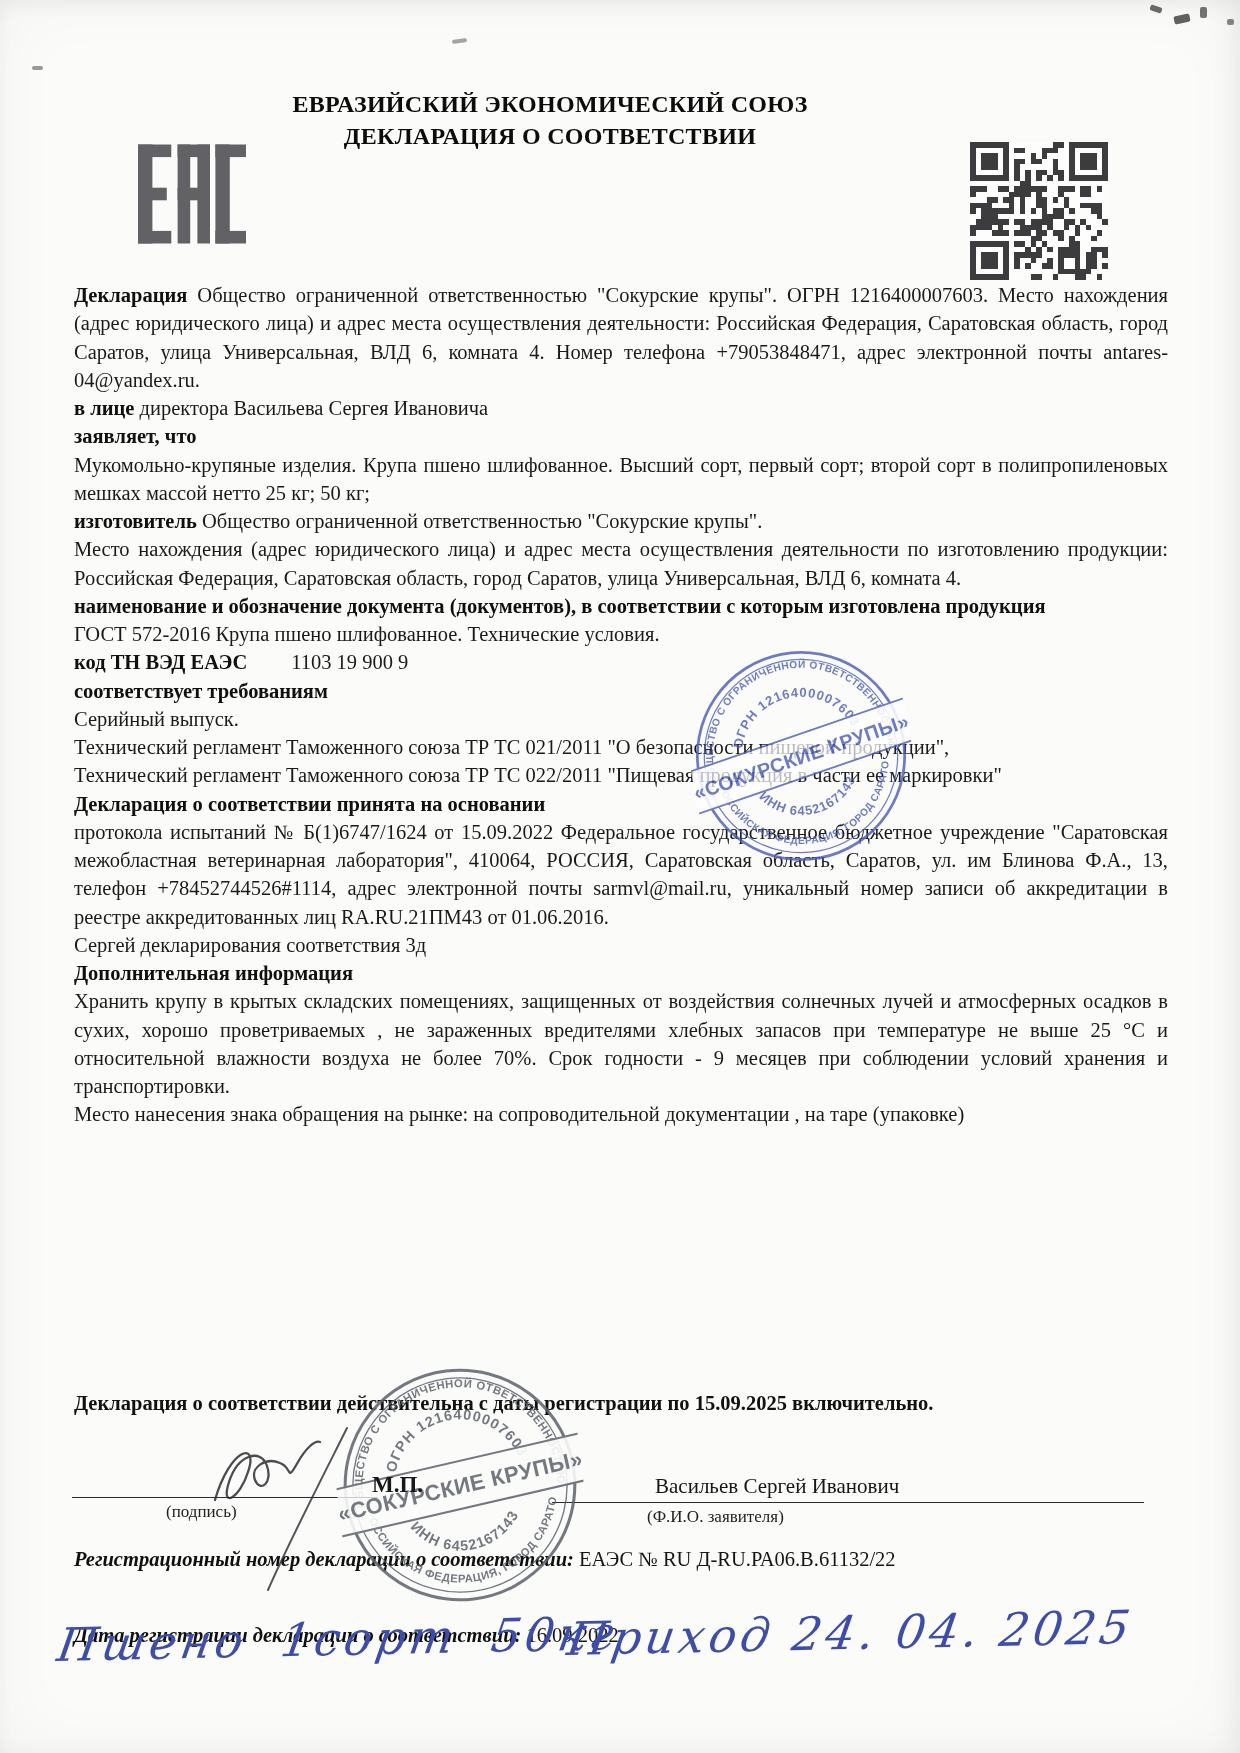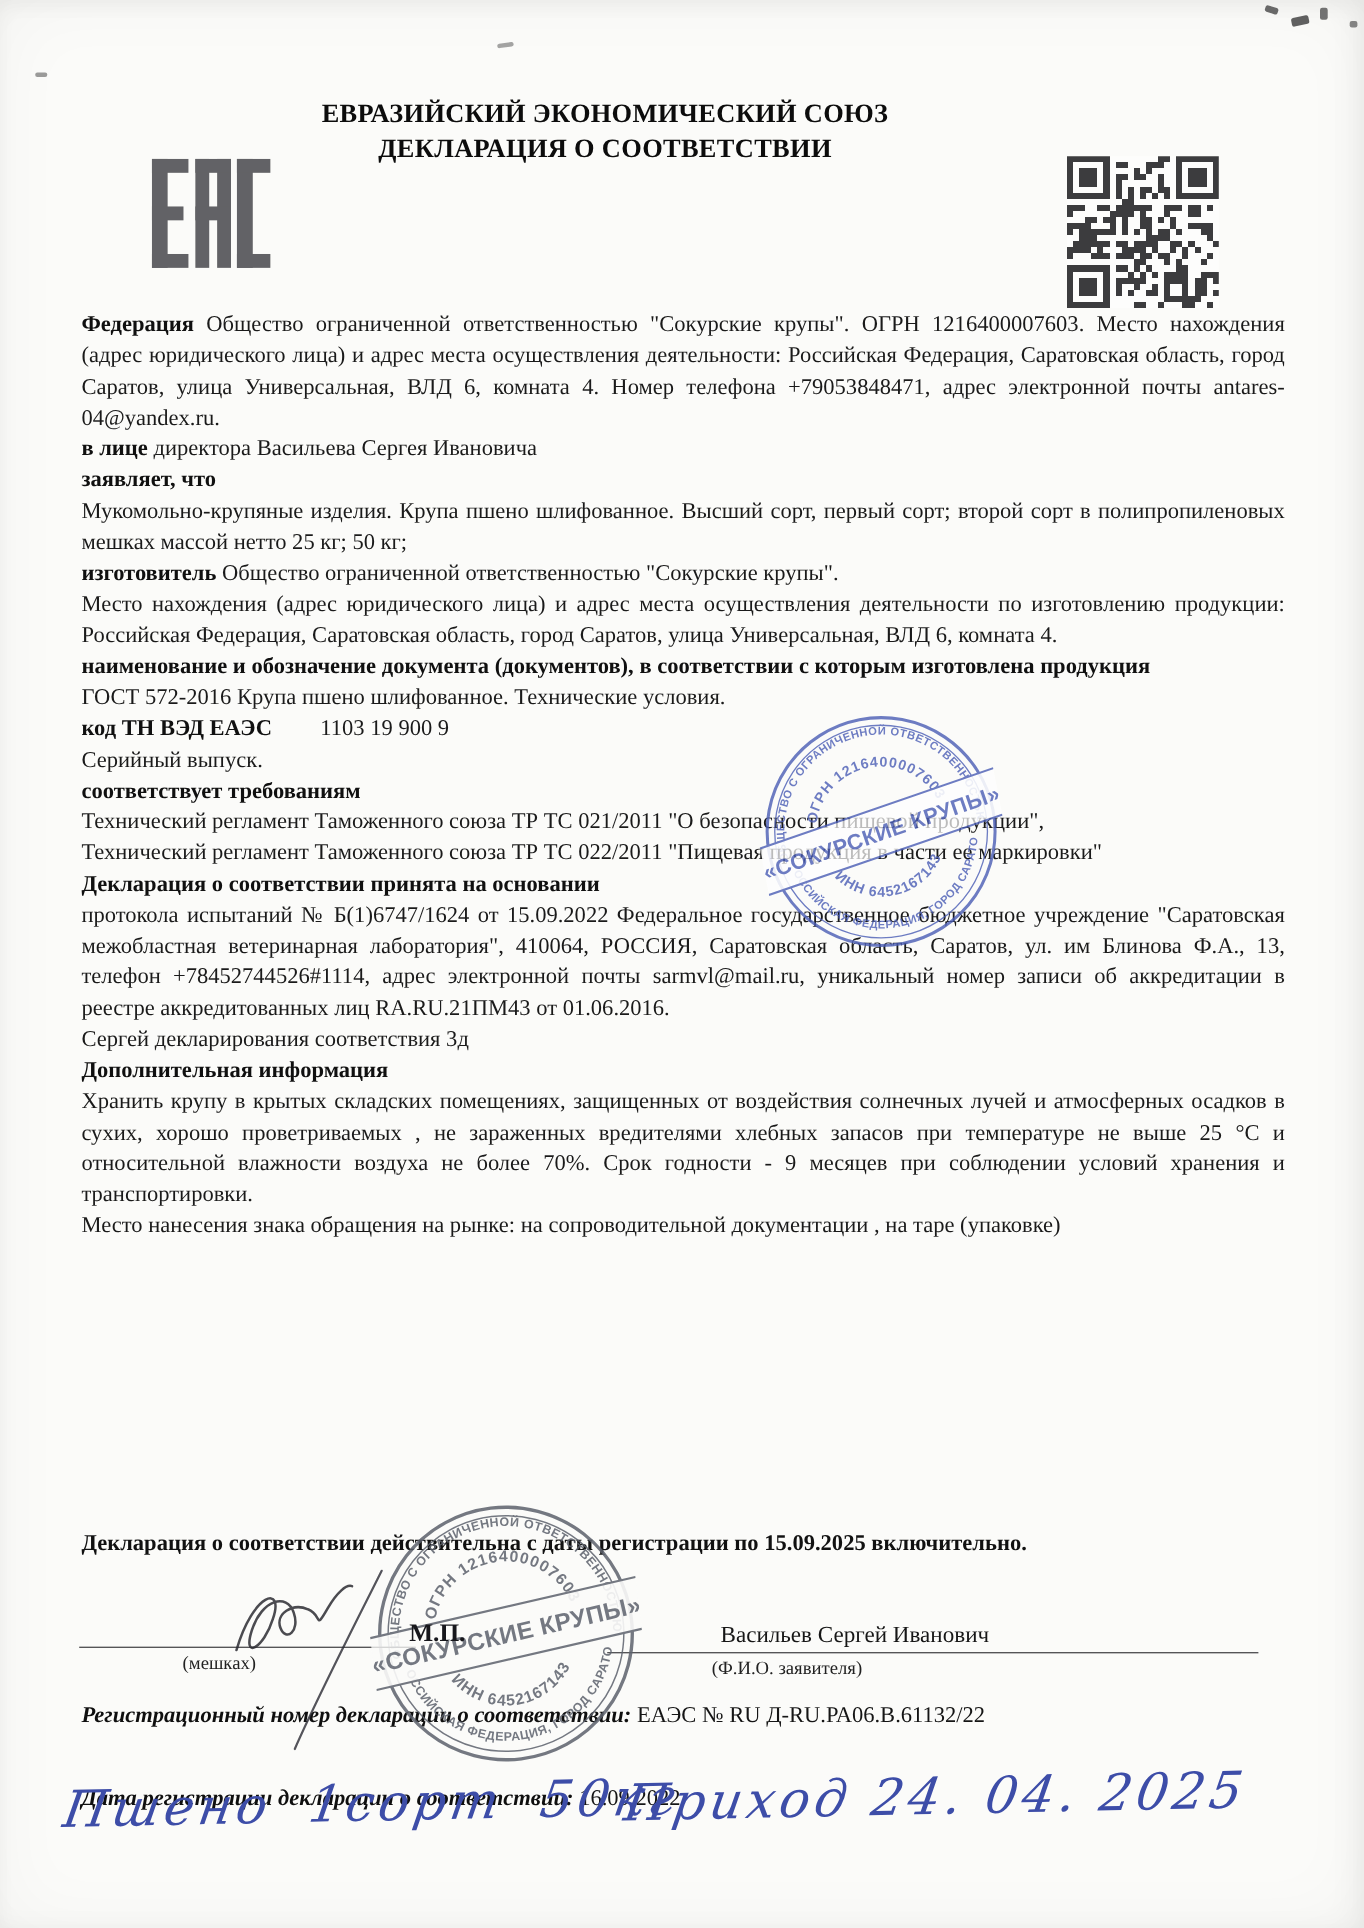--- a/index.html
+++ b/index.html
@@ -291,31 +291,31 @@
       <rect x="11.04" y="11.04" width="16.56" height="16.56" fill="#3c3c3e" shape-rendering="crispEdges"></rect>
       <rect x="99.36" y="0.00" width="38.64" height="38.64" fill="#3c3c3e" shape-rendering="crispEdges"></rect>
       <rect x="104.88" y="5.52" width="27.60" height="27.60" fill="#fdfdfc" shape-rendering="crispEdges"></rect>
       <rect x="110.40" y="11.04" width="16.56" height="16.56" fill="#3c3c3e" shape-rendering="crispEdges"></rect>
       <rect x="0.00" y="99.36" width="38.64" height="38.64" fill="#3c3c3e" shape-rendering="crispEdges"></rect>
       <rect x="5.52" y="104.88" width="27.60" height="27.60" fill="#fdfdfc" shape-rendering="crispEdges"></rect>
       <rect x="11.04" y="110.40" width="16.56" height="16.56" fill="#3c3c3e" shape-rendering="crispEdges"></rect>
     </svg>
 
   <div class="bodycol">
-    <p><b>Федерация</b> <span>Общество ограниченной ответственностью "Сокурские крупы". ОГРН 1216400007603. Место нахождения (адрес юридического лица) и адрес места осуществления деятельности: Российская Федерация, Саратовская область, город Саратов, улица Универсальная, ВЛД 6, комната 4. Номер телефона +79053848471, адрес электронной почты antares-04@yandex.ru.</span></p>
+    <p><b>Декларация</b> <span>Общество ограниченной ответственностью "Сокурские крупы". ОГРН 1216400007603. Место нахождения (адрес юридического лица) и адрес места осуществления деятельности: Российская Федерация, Саратовская область, город Саратов, улица Универсальная, ВЛД 6, комната 4. Номер телефона +79053848471, адрес электронной почты antares-04@yandex.ru.</span></p>
     <p><b>в лице</b> <span>директора Васильева Сергея Ивановича</span></p>
     <p><b>заявляет, что</b></p>
     <p>Мукомольно-крупяные изделия. Крупа пшено шлифованное. Высший сорт, первый сорт; второй сорт в полипропиленовых мешках массой нетто 25 кг; 50 кг;</p>
     <p><b>изготовитель</b> <span>Общество ограниченной ответственностью "Сокурские крупы".</span></p>
     <p>Место нахождения (адрес юридического лица) и адрес места осуществления деятельности по изготовлению продукции: Российская Федерация, Саратовская область, город Саратов, улица Универсальная, ВЛД 6, комната 4.</p>
     <p><b>наименование и обозначение документа (документов), в соответствии с которым изготовлена продукция</b></p>
     <p>ГОСТ 572-2016 Крупа пшено шлифованное. Технические условия.</p>
     <p><b>код ТН ВЭД ЕАЭС</b><span class="tngap"></span><span>1103 19 900 9</span></p>
+    <p><b>соответствует требованиям</b></p>
     <p>Серийный выпуск.</p>
-    <p><b>соответствует требованиям</b></p>
     <p>Технический регламент Таможенного союза ТР ТС 021/2011 "О безопасности пищевой продукции",</p>
     <p>Технический регламент Таможенного союза ТР ТС 022/2011 "Пищевая продукция в части ее маркировки"</p>
     <p><b>Декларация о соответствии принята на основании</b></p>
     <p>протокола испытаний № Б(1)6747/1624 от 15.09.2022 Федеральное государственное бюджетное учреждение "Саратовская межобластная ветеринарная лаборатория", 410064, РОССИЯ, Саратовская область, Саратов, ул. им Блинова Ф.А., 13, телефон +78452744526#1114, адрес электронной почты sarmvl@mail.ru, уникальный номер записи об аккредитации в реестре аккредитованных лиц RA.RU.21ПМ43 от 01.06.2016.</p>
     <p>Сергей декларирования соответствия 3д</p>
     <p><b>Дополнительная информация</b></p>
     <p>Хранить крупу в крытых складских помещениях, защищенных от воздействия солнечных лучей и атмосферных осадков в сухих, хорошо проветриваемых , не зараженных вредителями хлебных запасов при температуре не выше 25 °С и относительной влажности воздуха не более 70%. Срок годности - 9 месяцев при соблюдении условий хранения и транспортировки.</p>
     <p>Место нанесения знака обращения на рынке: на сопроводительной документации , на таре (упаковке)</p>
   </div>
 
@@ -357,21 +357,21 @@
       <rect x="-8" y="97" width="256" height="46" fill="rgba(251,251,249,0.9)" stroke="currentColor" stroke-width="2"></rect>
       <text x="120" y="128.5" text-anchor="middle" class="st-name">«СОКУРСКИЕ КРУПЫ»</text>
     </g>
   </svg>
 
   <svg class="signature" width="230" height="175" viewBox="0 0 230 175" aria-hidden="true">
     <path d="M 30,80 C 45,28 74,20 63,52 C 55,78 35,90 44,62 C 53,34 76,28 82,46 C 88,63 75,73 70,60 C 65,47 81,37 95,43 C 108,48 101,63 113,42 C 121,28 130,20 135,22" fill="none" stroke="#2b2b33" stroke-width="2.3" stroke-linecap="round" opacity=".85"></path>
     <path d="M 162,8 C 140,52 104,122 83,170" fill="none" stroke="#2b2b33" stroke-width="2" stroke-linecap="round" opacity=".8"></path>
   </svg>
   <div class="sigline" style="left:72px;top:1497px;width:306px;"></div>
-  <div class="sig-caption" style="left:166px;top:1502px;">(мешках)</div>
+  <div class="sig-caption" style="left:166px;top:1502px;">(подпись)</div>
   <div class="mp">М.П.</div>
   <div class="fio-name">Васильев Сергей Иванович</div>
   <div class="sigline" style="left:552px;top:1502px;width:592px;"></div>
   <div class="sig-caption" style="left:647px;top:1507px;">(Ф.И.О. заявителя)</div>
 
   <div class="regline" style="top:1548px;">
     <b>Регистрационный номер декларации о соответствии:</b>
     <span>ЕАЭС № RU Д-RU.РА06.В.61132/22</span>
   </div>
   <div class="regline" style="top:1624px;">

